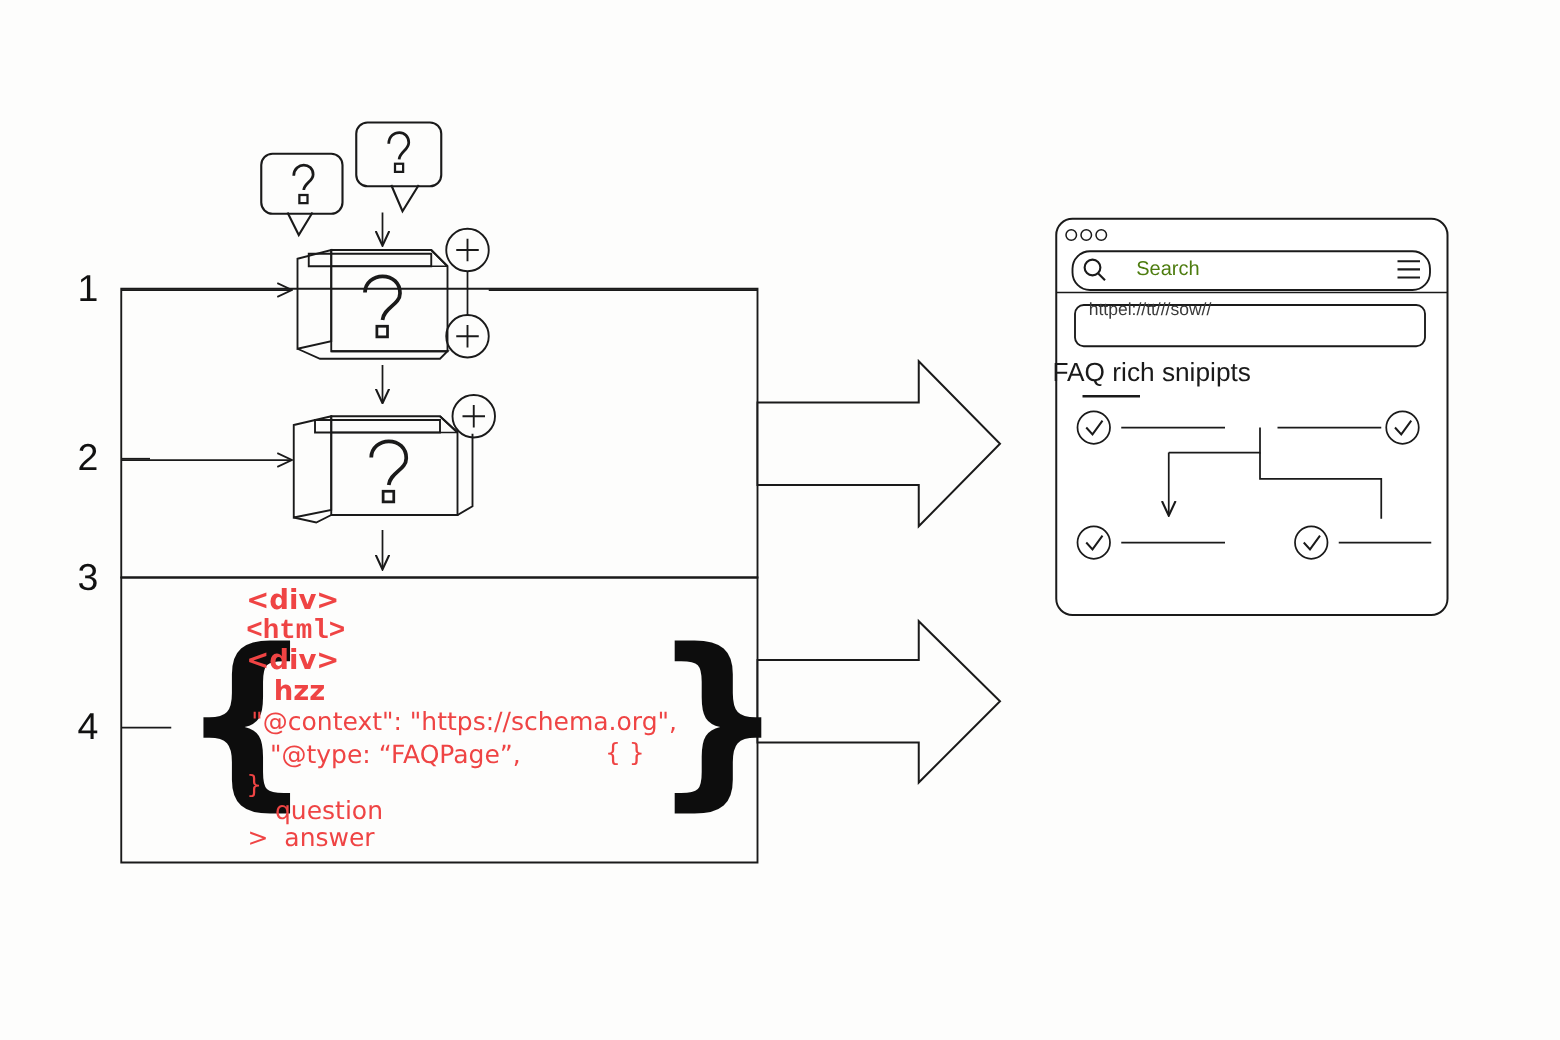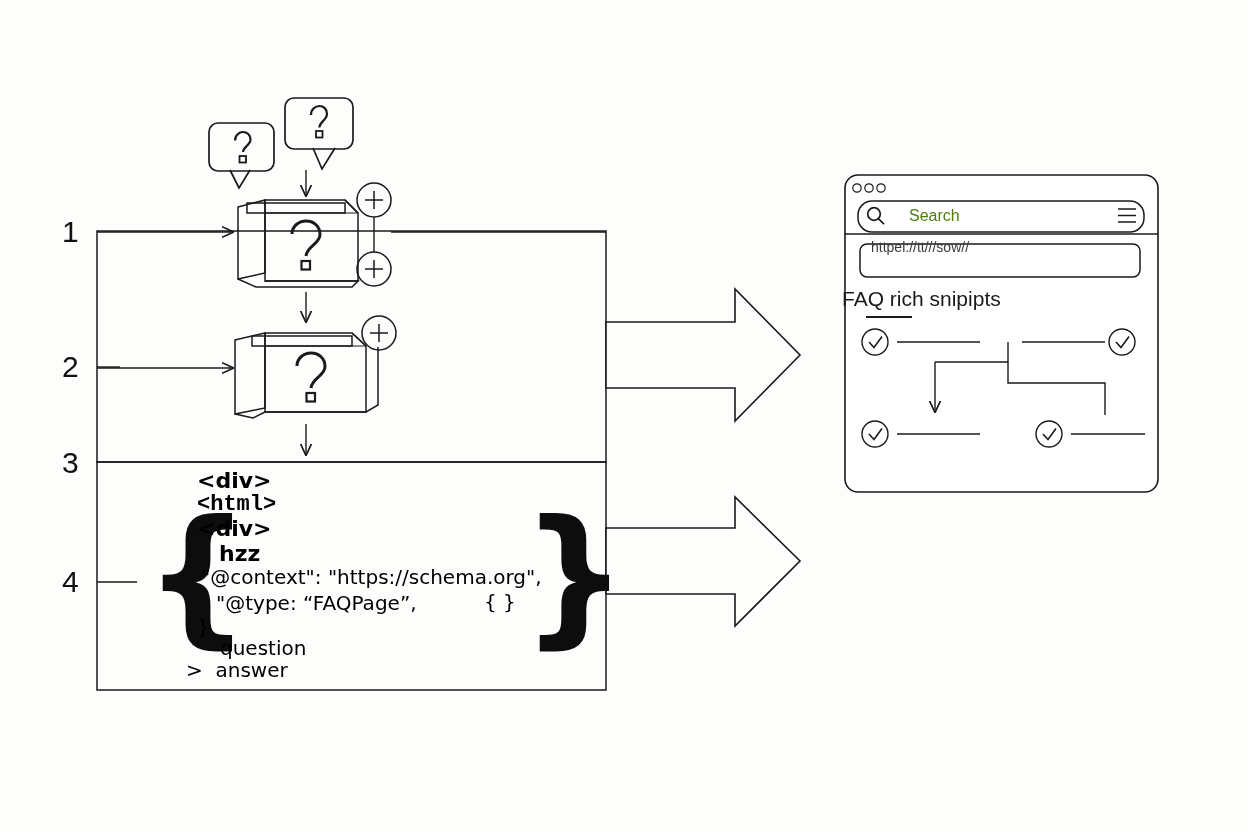--- a/index.html
+++ b/index.html
@@ -32,21 +32,21 @@
     font-size: 30px;
     color: #111111;
     line-height: 1;
     letter-spacing: 0px;
   }
 
   
   .code-line {
     position: absolute;
     font-family: "DejaVu Sans", sans-serif;
-    color: #000000;
+    color: #ef4444;
     white-space: pre;
     line-height: 1;
   }
   .code-bold { font-weight: bold; font-size: 22px; }
   .code-reg  { font-weight: normal; font-size: 20px; }
 
   
   .browser-text {
     position: absolute;
     font-family: "Liberation Sans", sans-serif;
@@ -262,21 +262,21 @@
 
   <div class="code-line code-bold" style="left:197px; top:470px;">&lt;div&gt;</div>
   <div class="code-line code-bold" style="left:197px; top:494px;font-family:Liberation Mono, monospace;">&lt;html&gt;</div>
   <div class="code-line code-bold" style="left:197px; top:518px;">&lt;div&gt;</div>
   <div class="code-line code-bold" style="left:197px; top:543px;margin-left:22px;">hzz</div>
   <div class="code-line code-reg" style="left:201px; top:567px;">"@context": "https://schema.org",</div>
   <div class="code-line code-reg" style="left:216px; top:593px;">"@type: “FAQPage”,</div>
   <div class="code-line code-reg" style="left:484px; top:592px;">{ }</div>
   <div class="code-line code-reg" style="left:197px; top:617px;">}</div>
   <div class="code-line code-reg" style="left:220px; top:638px;">question</div>
-  <div class="code-line code-reg" style="left:186px; top:660px;">&gt;  answer</div>
+  <div class="code-line code-reg" style="left:198px; top:660px;">&gt;  answer</div>
 
   <div class="browser-text search-label" style="left:890px; top:208px;">Search</div>
 
   <div class="browser-text url-label" style="left:871px; top:240px;">httpel://tt///sow//</div>
 
   <div class="browser-text faq-title" style="left:842px; top:288px;">FAQ rich snipipts</div>
 
 </div>
 
 </body></html>

